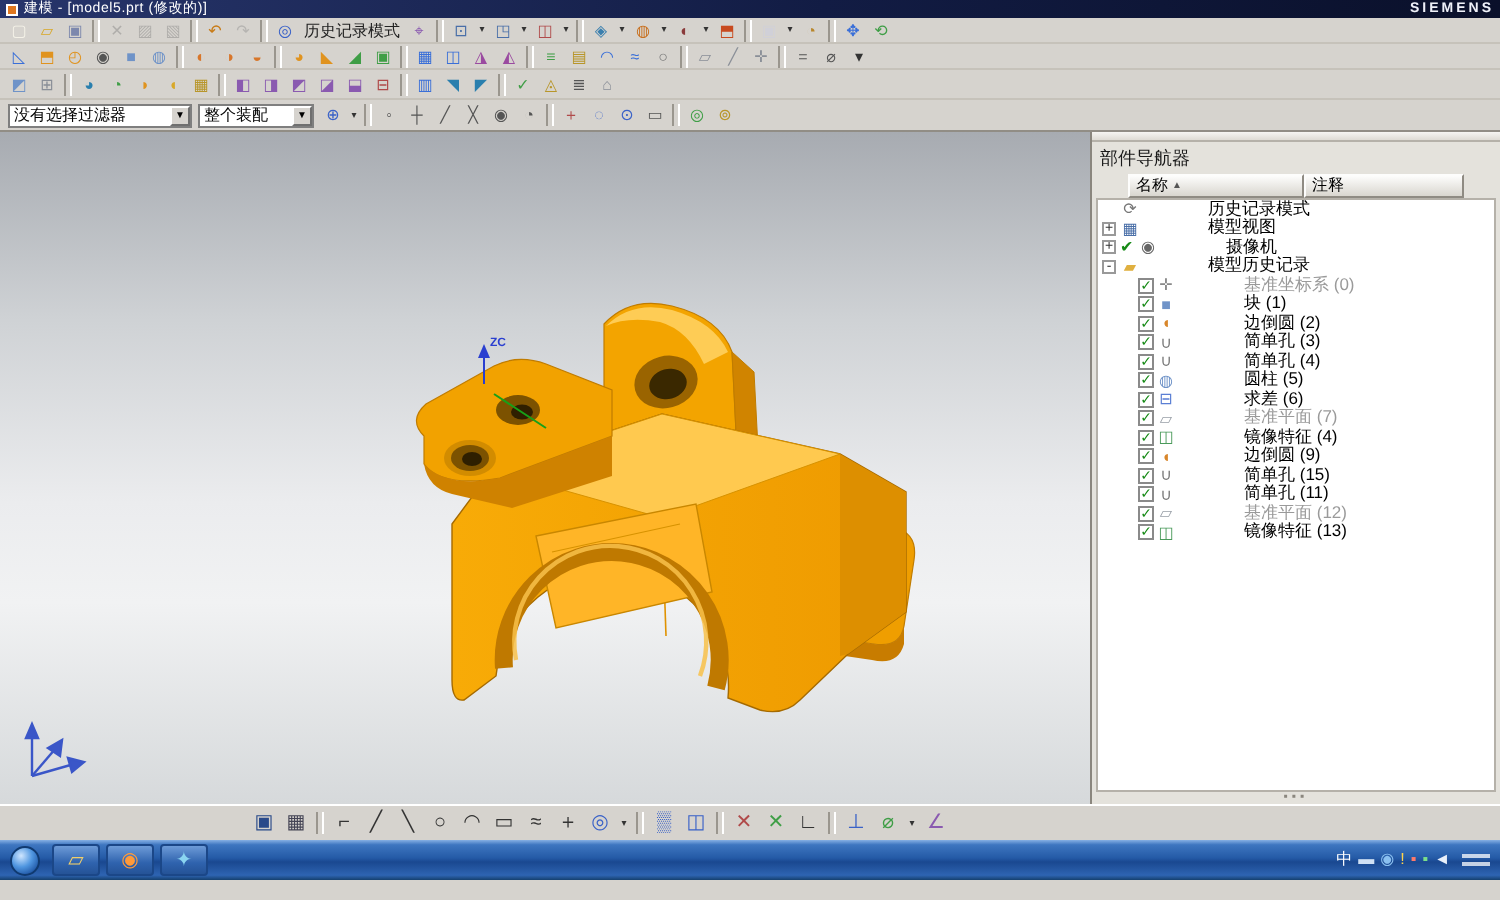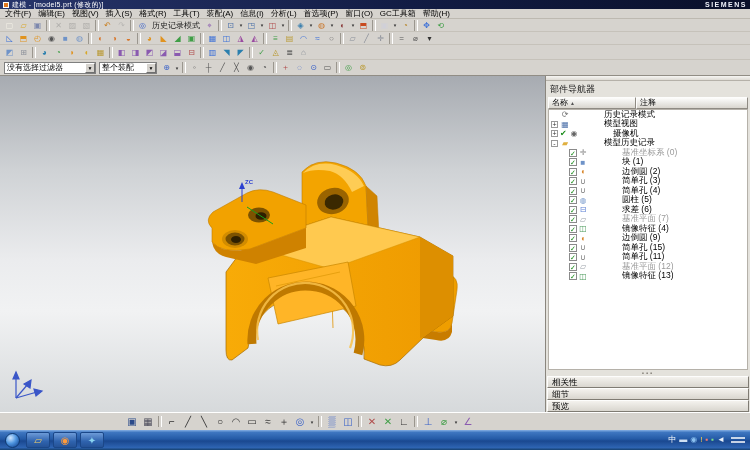--- a/index.html
+++ b/index.html
@@ -43,21 +43,21 @@
   .viewport { position:relative; width:546px; height:336px;
               background:linear-gradient(180deg,#a7abb1 0%,#cfd2d5 28%,#ebecee 55%,#f1f2f3 70%,#d6d9db 100%);
               border-right:1px solid #8a867e; }
   .vp-svg { position:absolute; inset:0; }
   .datum-label { position:absolute; left:245px; top:103px; font-size:6px; color:#2a3fd0; font-weight:bold; }
 
   
   .navigator { width:204px; background:#e4e2dc; display:flex; flex-direction:column; }
   .nav-grab { height:5px; border-bottom:1px solid #b5b1a9; background:linear-gradient(#f6f5f2,#dedbd4); }
   .nav-title { font-size:9px; font-weight:normal; padding:2px 4px 1px; color:#1a1a1a; }
-  .nav-cols { display:flex; height:12px; font-size:8px; margin:0 2px; }
+  .nav-cols { display:flex; height:12px; font-size:8px; margin:0 18px; }
   .nav-col { border:1px solid; border-color:#fdfdfc #8f8b83 #8f8b83 #fdfdfc; background:linear-gradient(#fdfdfc,#d9d6cf);
              padding:0 3px; line-height:10px; display:flex; align-items:center; gap:2px; }
   .nav-col.c1 { width:88px; } .nav-col.c2 { flex:1; }
   .sort-arrow { font-size:5px; color:#555; }
   .tree { flex:1; background:#fff; border:1px solid #b5b1a9; margin:0 2px; overflow:hidden; font-size:8.5px; }
   .tree-row { display:flex; align-items:center; height:9.5px; white-space:nowrap; }
   .expander { width:7px; height:7px; border:1px solid #999; background:#fff; font-size:7px; line-height:5px;
               text-align:center; margin-right:2px; color:#333; flex:none; }
   .exp-sp { width:9px; flex:none; }
   .cb { width:8px; height:8px; border:1px solid #8a8a8a; background:#fff; color:#168a16; font-size:7px;
@@ -94,35 +94,20 @@
 <body>
 
 <div class="screen">
 
   <div class="titlebar">
     <span class="t-appicon"></span>
     <span class="t-title">建模 - [model5.prt (修改的)]</span>
     <span class="brand">SIEMENS</span>
   </div>
 
-  <div class="menubar">
-      <span class="menu-item">文件(F)</span>
-      <span class="menu-item">编辑(E)</span>
-      <span class="menu-item">视图(V)</span>
-      <span class="menu-item">插入(S)</span>
-      <span class="menu-item">格式(R)</span>
-      <span class="menu-item">工具(T)</span>
-      <span class="menu-item">装配(A)</span>
-      <span class="menu-item">信息(I)</span>
-      <span class="menu-item">分析(L)</span>
-      <span class="menu-item">首选项(P)</span>
-      <span class="menu-item">窗口(O)</span>
-      <span class="menu-item">GC工具箱</span>
-      <span class="menu-item">帮助(H)</span>
-    </div>
 
   <div class="toolbar r1">
       <span class="tbi" style="color: rgb(245, 242, 232);">▢</span>
       <span class="tbi" style="color: rgb(216, 168, 41);">▱</span>
       <span class="tbi" style="color: rgb(125, 136, 173);">▣</span>
       <span class="tbsep"></span>
       <span class="tbi dim" style="color: rgb(119, 119, 119);">✕</span>
       <span class="tbi dim" style="color: rgb(119, 119, 119);">▨</span>
       <span class="tbi dim" style="color: rgb(119, 119, 119);">▧</span>
       <span class="tbsep"></span>
@@ -427,25 +412,20 @@
           </div>
           <div class="tree-row" style="padding-left: 11px;">
             <span class="exp-sp"></span>
             <span class="cb">✓</span>
             <span class="ti" style="color: rgb(74, 154, 90);">◫</span>
             <span class="tlabel">镜像特征 (13)</span>
           </div>
         </div>
       <div class="nav-bottom">
         <div class="sec-handle">▪▪▪</div>
-        <div>
-            <div class="section">相关性</div>
-            <div class="section">细节</div>
-            <div class="section">预览</div>
-          </div>
       </div>
     </div>
   </div>
 
   <div class="sketchbar">
       <span class="tbi" style="color: rgb(42, 74, 138);">▣</span>
       <span class="tbi" style="color: rgb(68, 68, 85);">▦</span>
       <span class="tbsep"></span>
       <span class="tbi" style="color: rgb(51, 51, 51);">⌐</span>
       <span class="tbi" style="color: rgb(51, 51, 51);">╱</span>

